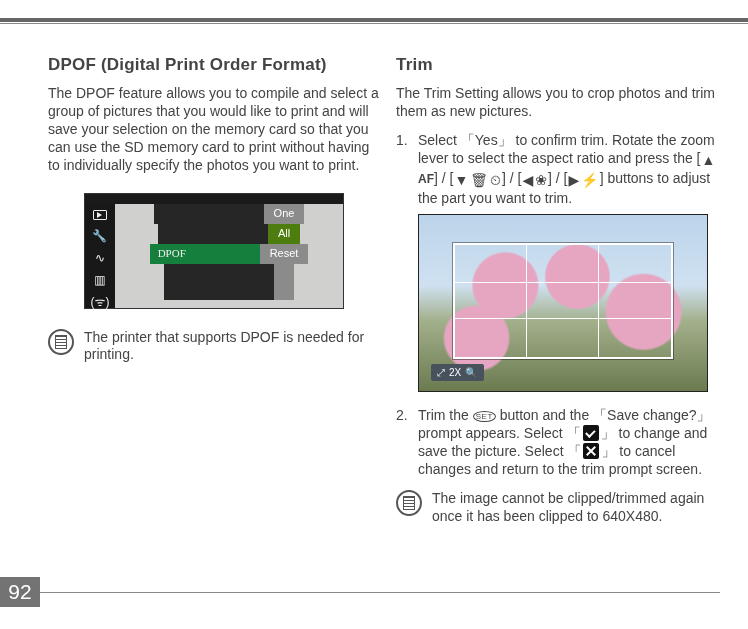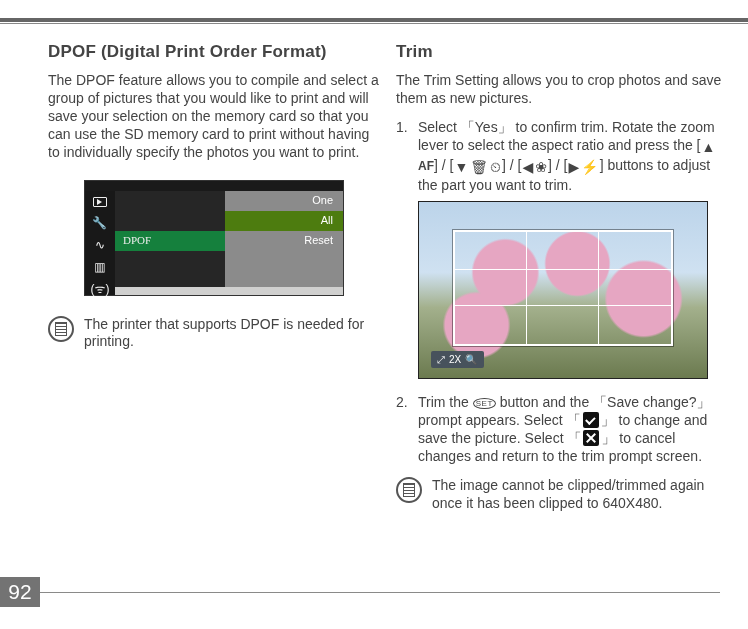--- a/index.html
+++ b/index.html
@@ -23,21 +23,21 @@
   .top-rule::after {
     content: "";
     position: absolute;
     top: 5px; left: 0; right: 0;
     height: 1px;
     background: #888;
   }
   .cols {
     display: flex;
     gap: 16px;
-    padding: 42px 20px 0 48px;
+    padding: 55px 20px 0 48px;
   }
   .col { flex: 1; }
   h2 {
     font-size: 17px;
     font-weight: 700;
     color: #444;
     margin-bottom: 10px;
     letter-spacing: 0.2px;
   }
   .para {
@@ -136,20 +136,21 @@
     position:relative;
   }
   .menu-icons .ic.play::after{
     content:"";position:absolute;left:3px;top:1px;
     border-left:5px solid #eee;border-top:3px solid transparent;border-bottom:3px solid transparent;
   }
   .menu-center {
     flex:1;
     display:flex;
     flex-direction:column;
+    align-items:center;
   }
   .menu-row {
     height:20px;
     display:flex;
     font-size:11px;
     color:#eee;
   }
   .menu-row .left { width:110px; background:#262626; padding:3px 8px; }
   .menu-row .right{ flex:1; background:#8b8b8b; text-align:right; padding:3px 10px; color:#fff;}
   .menu-row.hl .left{ background:#15803d;font-family:Liberation Serif, serif; }
@@ -294,21 +295,21 @@
     <div class="note">
       <div class="note-icon">
           <div class="sheet"></div>
         </div>
       <div class="note-text">The printer that supports DPOF is needed for printing.</div>
     </div>
   </div>
 
   <div class="col">
     <h2>Trim</h2>
-    <p class="para">The Trim Setting allows you to crop photos and save them as new pictures.</p>
+    <p class="para">The Trim Setting allows you to crop photos and trim them as new pictures.</p>
 
     <ol>
       <li>
         <span class="num">1.</span>
         <span>Select 「Yes」 to confirm trim. Rotate the zoom lever to select the aspect ratio and press the [</span><span class="glyph">▲</span><span style="font-weight:700;font-size:12px;">AF</span><span>] / [</span><span class="glyph">▼</span><span class="glyph">🗑</span><span class="glyph">⏲</span><span>] / [</span><span class="glyph">◀</span><span class="glyph">❀</span><span>] / [</span><span class="glyph">▶</span><span class="glyph">⚡</span><span>] buttons to adjust the part you want to trim.</span>
 
         <div class="photo-fig">
           <div class="crop-box">
             <div class="crop-lines-h1"></div>
             <div class="crop-lines-h2"></div>

